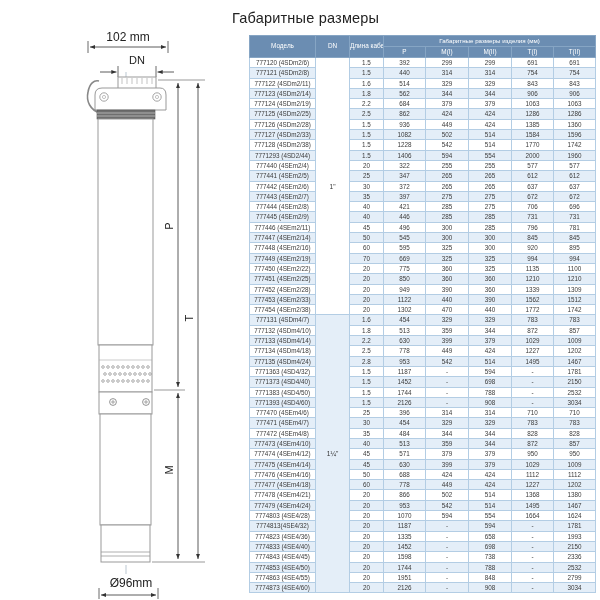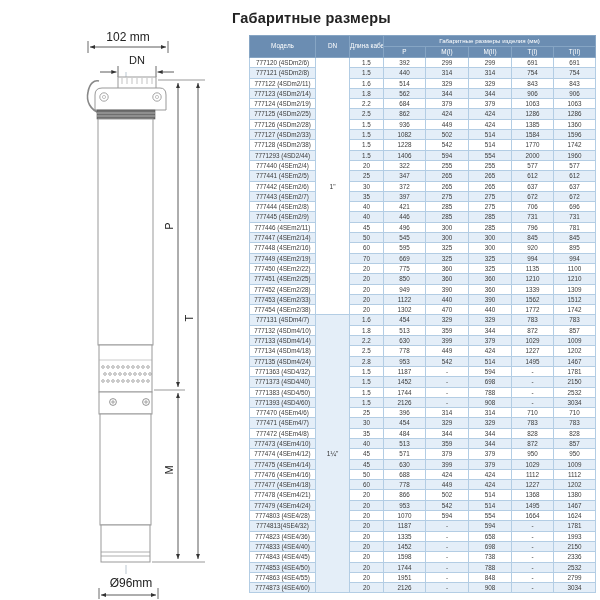--- a/index.html
+++ b/index.html
@@ -1,21 +1,21 @@
 <!DOCTYPE html>
 <html><head>
 <meta charset="utf-8">
 <style>
   * { margin:0; padding:0; box-sizing:border-box; }
   html,body { width:600px; height:600px; background:#ffffff; overflow:hidden;
               font-family:"Liberation Sans", sans-serif; }
   .stage { position:relative; width:600px; height:600px; background:#fff; }
 
   .page-title { position:absolute; left:232px; top:10px; font-size:14.5px;
-                font-weight:700; color:#222; letter-spacing:.2px; }
+                font-weight:400; color:#222; letter-spacing:.2px; }
 
   .drawing { position:absolute; left:0; top:0; }
 
   .dim-table { position:absolute; left:249px; top:35px; width:346px;
                border-collapse:collapse; table-layout:fixed; }
   .dim-table th, .dim-table td { border:1px solid #b3cde4; overflow:hidden;
                white-space:nowrap; text-align:center; vertical-align:middle; }
   .dim-table thead th { background:#6b8db2; color:#fff; border-color:#86a5c4;
                font-weight:400; font-size:6.4px; height:11px; line-height:1; }
   .dim-table thead th.group-h { font-size:6.2px; }

